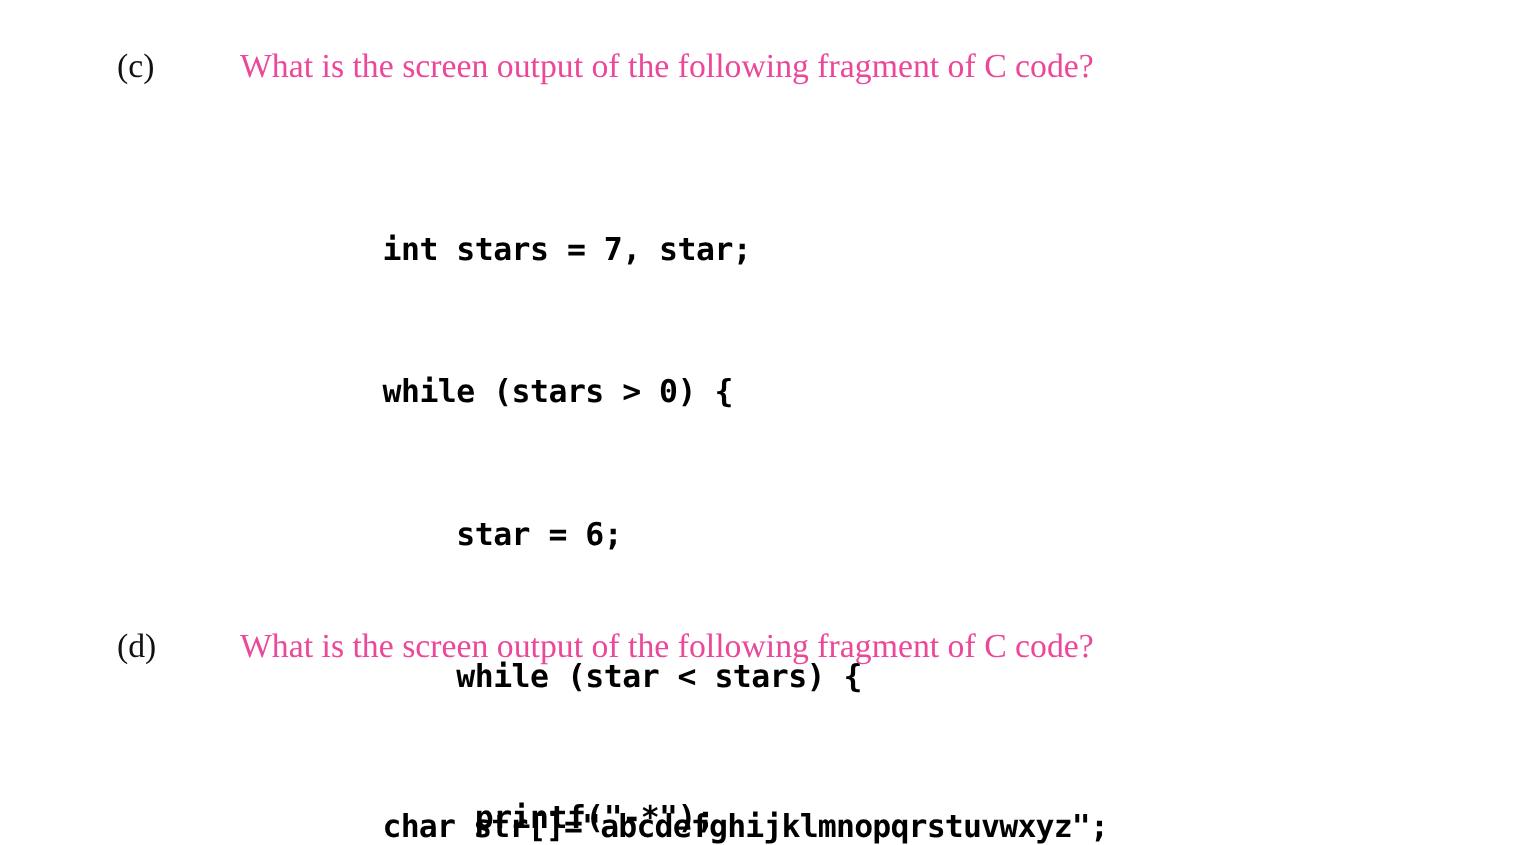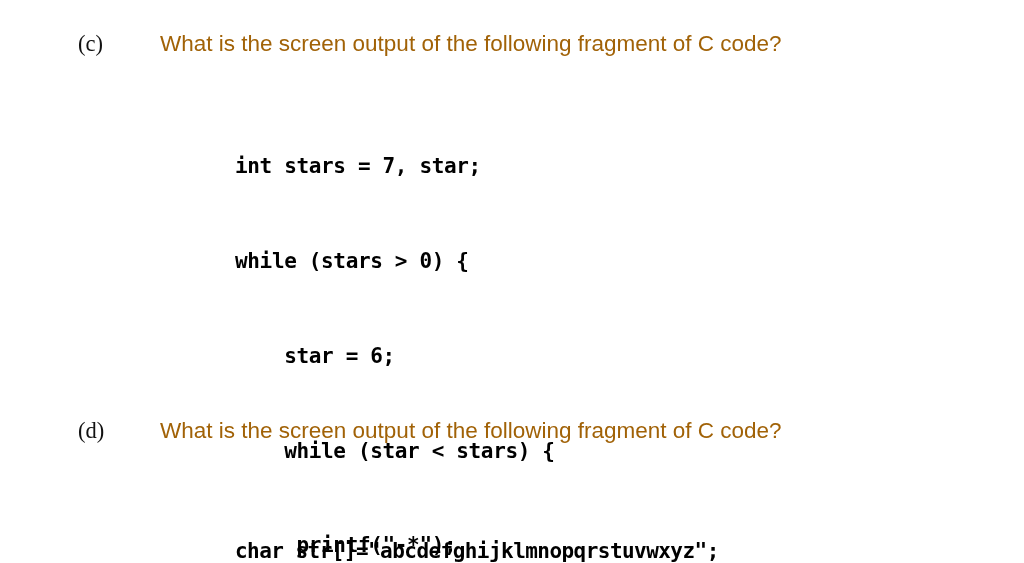--- a/index.html
+++ b/index.html
@@ -33,40 +33,41 @@
   }
   .q-label {
     width: 82px;
     flex: 0 0 82px;
     font-family: "Liberation Serif", "DejaVu Serif", serif;
     font-size: 22.5px;
     line-height: 26px;
     color: #111111;
   }
   .q-text {
-    font-family: Liberation Sans, sans-serif;
+    font-family: Liberation Serif, serif;
     font-size: 22.5px;
     line-height: 26px;
-    color: #a16207;
+    color: #ec4899;
   }
 
   
   .code-block {
     position: absolute;
     font-family: "DejaVu Sans Mono", "Liberation Mono", monospace;
     font-weight: bold;
     font-size: 21px;
     line-height: 31.6px;
     letter-spacing: -0.35px;
     color: #000000;
     white-space: pre;
   }
   .code-line {
     white-space: pre;
     height: 31.6px;
+    margin-left: 20px;
   }
 
   
   #question-c  { left: 78px;  top: 31px; }
   #code-c      { left: 235px; top: 88px; }
 
   
   #question-d  { left: 78px;  top: 418px; }
   #code-d      { left: 235px; top: 473px; }
 

